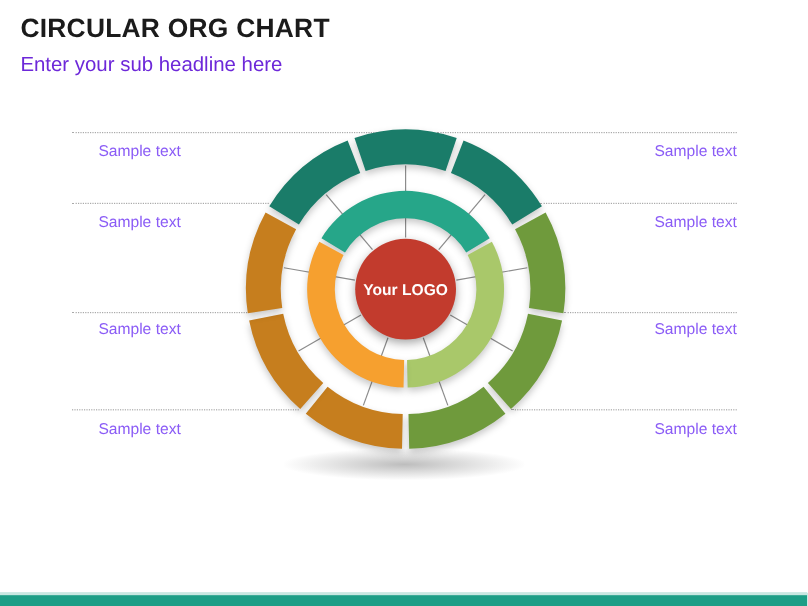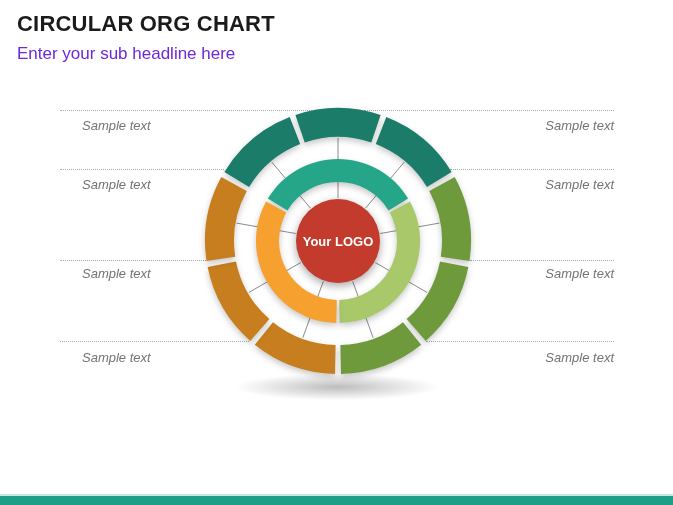--- a/index.html
+++ b/index.html
@@ -12,21 +12,21 @@
   .row-line{position:absolute;height:0;border-top:1px dotted #a9a9a9;}
   #line-l1{left:60px;top:110px;width:254px;}
   #line-r1{left:364px;top:110px;width:250px;}
   #line-l2{left:60px;top:169px;width:164px;}
   #line-r2{left:450px;top:169px;width:164px;}
   #line-l3{left:60px;top:260px;width:146px;}
   #line-r3{left:470px;top:260px;width:144px;}
   #line-l4{left:60px;top:341px;width:189px;}
   #line-r4{left:426px;top:341px;width:188px;}
   
-  .row-label{position:absolute;font-size:13px;color:#737373;font-style:italic;}
+  .row-label{position:absolute;font-size:13px;color:#8b5cf6;}
   .row-label.left{left:82px;}
   .row-label.right{right:59px;text-align:right;}
   #lbl-l1,#lbl-r1{top:118px;}
   #lbl-l2,#lbl-r2{top:177px;}
   #lbl-l3,#lbl-r3{top:266px;}
   #lbl-l4,#lbl-r4{top:350px;}
   
   #wheel-svg{position:absolute;left:0;top:0;width:673px;height:505px;}
   .spoke{stroke-width:1;}
   .ring-outer,.ring-inner{filter:drop-shadow(0 3px 3px rgba(0,0,0,0.22));}

